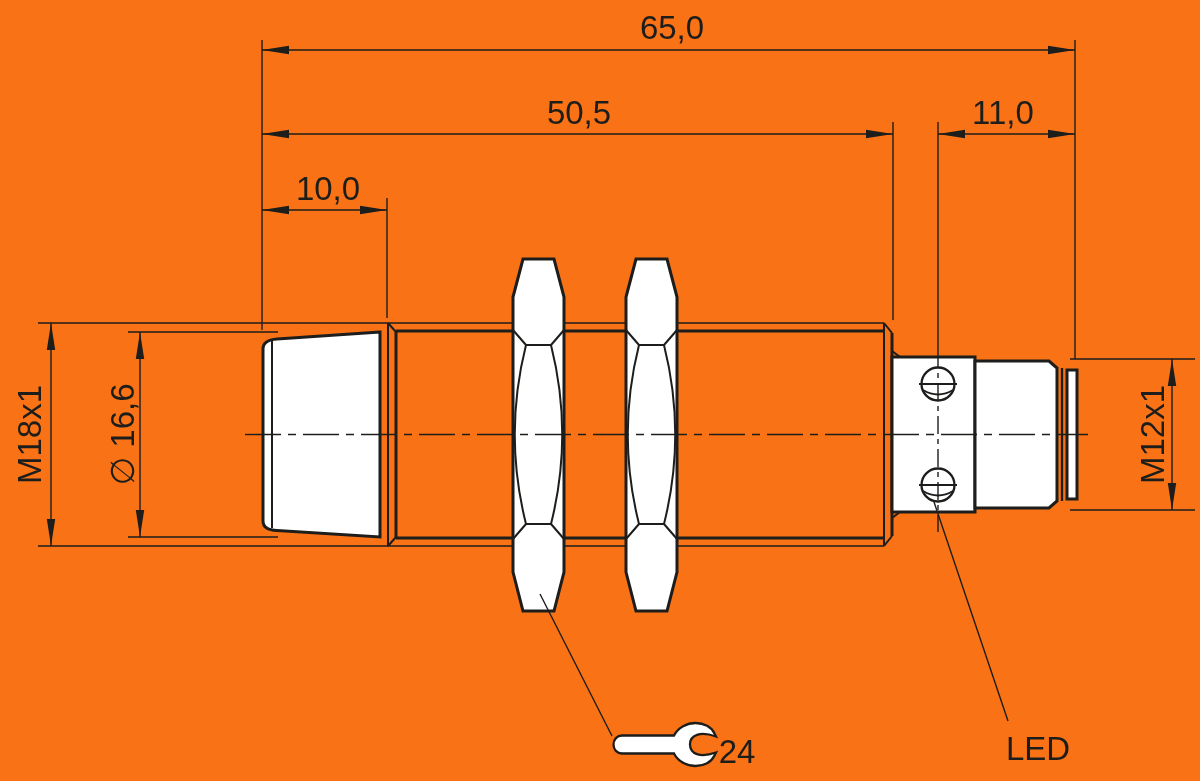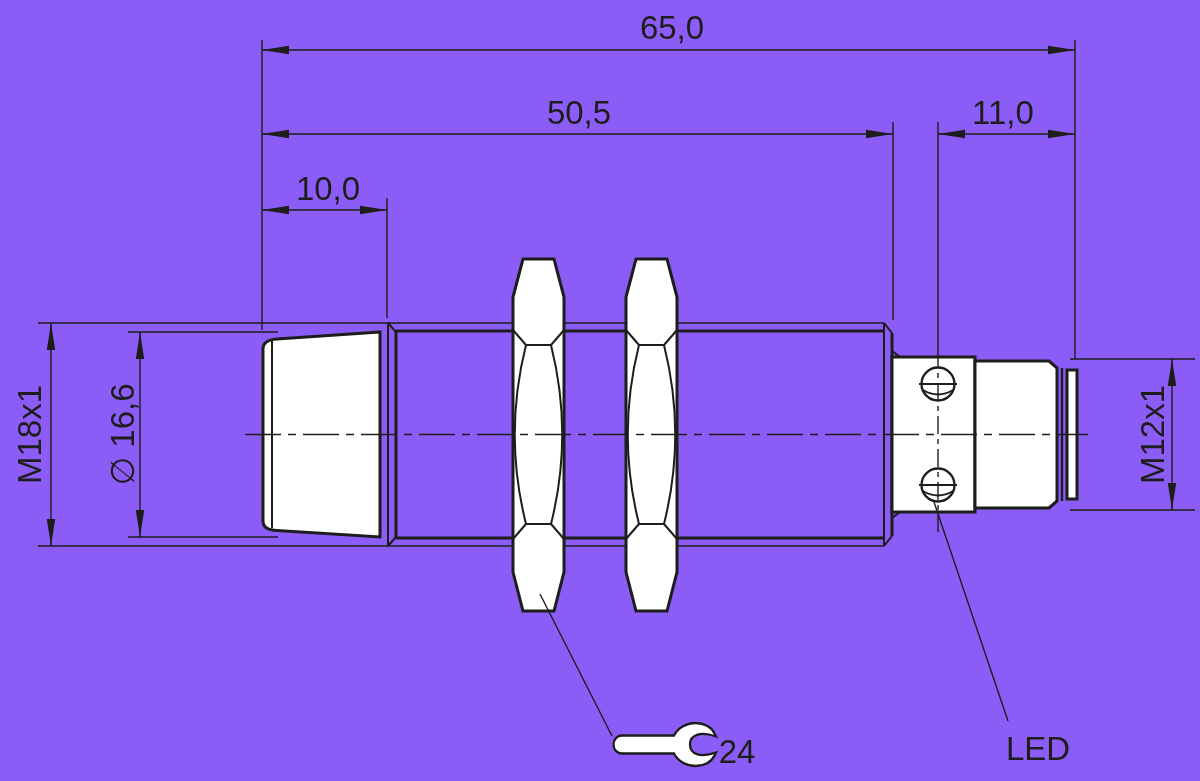--- a/index.html
+++ b/index.html
@@ -4,21 +4,21 @@
 <style>
   html, body {
     margin: 0;
     padding: 0;
     background: #ffffff;
   }
   .stage {
     position: relative;
     width: 1200px;
     height: 781px;
-    background: #8b5cf6;
+    background: #f97316;
     font-family: "Liberation Sans", "DejaVu Sans", sans-serif;
   }
   svg { display: block; }
   .thin   { stroke: #1d1d1b; stroke-width: 1.4; fill: none; }
   .med    { stroke: #1d1d1b; stroke-width: 2;   fill: none; }
   .med2   { stroke: #1d1d1b; stroke-width: 2.3; fill: none; }
   .thick  { stroke: #1d1d1b; stroke-width: 3;   fill: none; }
   .thickw { stroke: #1d1d1b; stroke-width: 3;   fill: #ffffff; }
   .medw   { stroke: #1d1d1b; stroke-width: 2.3; fill: #ffffff; }
   .arrow  { fill: #1d1d1b; stroke: none; }

